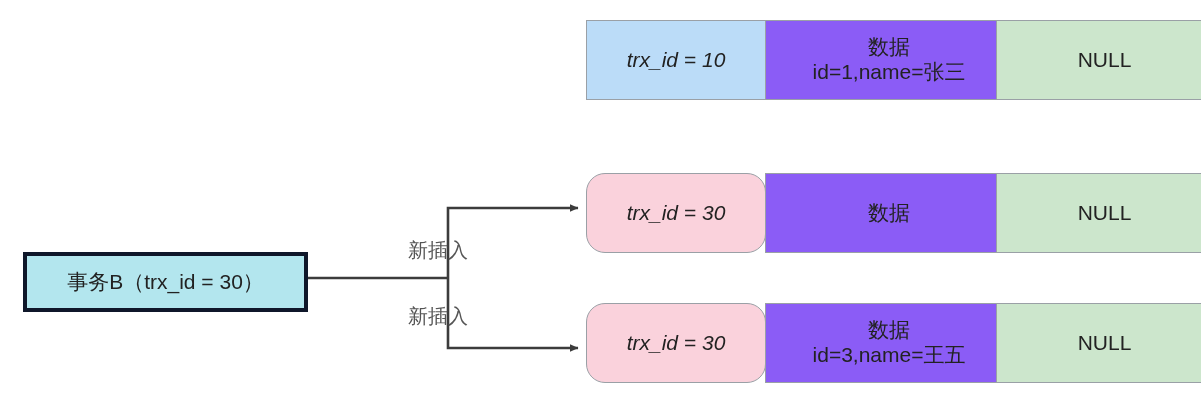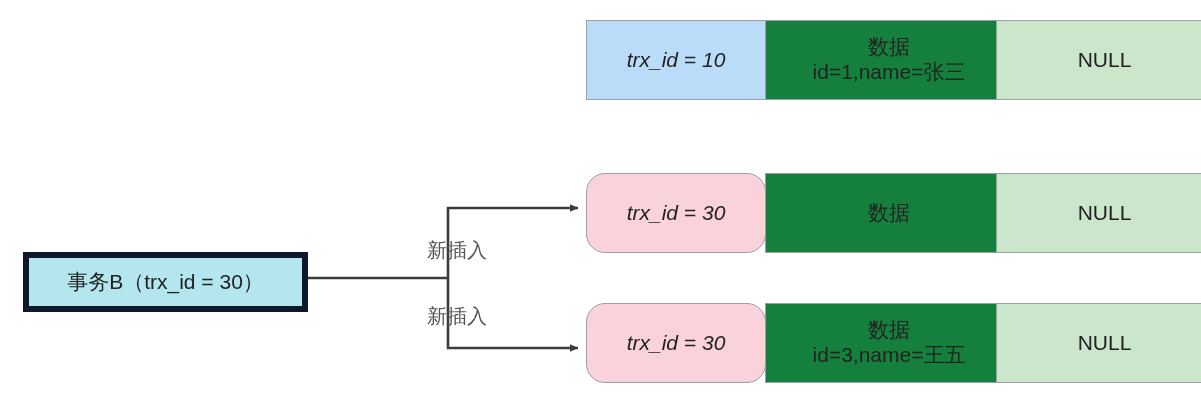--- a/index.html
+++ b/index.html
@@ -37,51 +37,50 @@
     font-size: 21px;
     line-height: 1.18;
     color: #222222;
     white-space: nowrap;
   }
   .cell + .cell { margin-left: -1px; }
 
   .cell-trx       { width: 180px; font-style: italic; }
   .cell-trx.blue  { background: #bbdcf8; }
   .cell-trx.pink  { background: #fad2dc; border-radius: 19px; }
-  .cell-data      { width: 232px; background: #15803d; padding-left: 16px; }
+  .cell-data      { width: 232px; background: #8b5cf6; padding-left: 16px; }
   .cell-null      { width: 217px; background: #cce6cc; }
 
   .data-line1 { display: block; }
   .data-line2 { display: block; }
 
   
   .txn-box {
     position: absolute;
     left: 23px;
     top: 252px;
     width: 285px;
     height: 60px;
     box-sizing: border-box;
     background: #b3e6ee;
-    border: 6px solid #0f172a;
+    border: 4px solid #0f172a;
     display: flex;
     align-items: center;
     justify-content: center;
     font-size: 21px;
     color: #222222;
     white-space: nowrap;
   }
 
   
   .edge-label {
     position: absolute;
     font-size: 20px;
     color: #555555;
     white-space: nowrap;
-    margin-left: 19px;
   }
 
   
   #connectors {
     position: absolute;
     left: 0;
     top: 0;
     width: 1201px;
     height: 407px;
     pointer-events: none;

